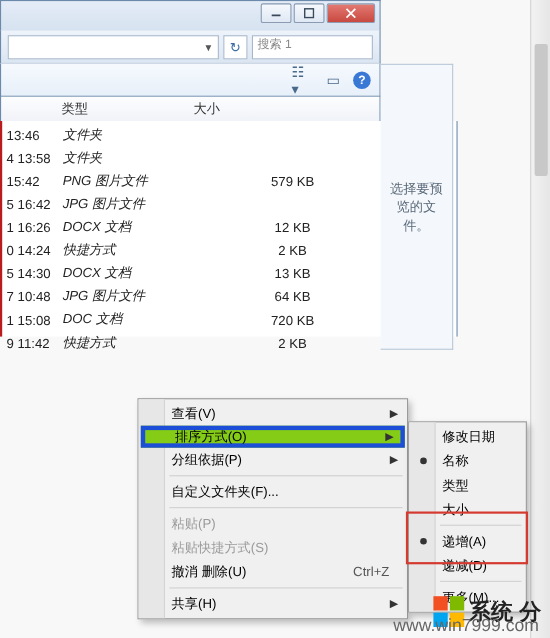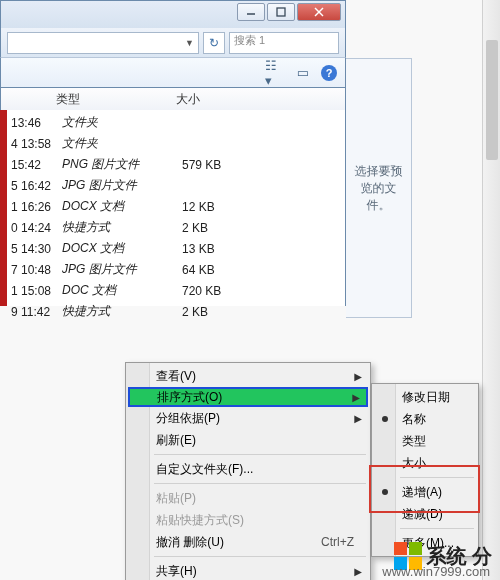--- a/index.html
+++ b/index.html
@@ -41,48 +41,48 @@
     position:absolute; left:0; top:88px; width:346px; height:22px;
     background:linear-gradient(to bottom,#fdfdfe,#f0f3f8);
     border-left:1px solid #6b8aab; border-right:1px solid #6b8aab;
     display:flex; align-items:center; font-size:12px; color:#333;
   }
   .col-date{width:55px; padding-left:4px;}
   .col-type{width:120px;}
   .col-size{flex:1;}
 
   .filelist {
-    position:absolute; left:0; top:110px; width:346px; height:196px;
-    background:#fff; border-left:7px solid #b91c1c; border-right:1px solid #6b8aab;
+    position:absolute; left:0; top:110px; width:416px; height:196px;
+    background:#fff; border-left:2px solid #b91c1c; border-right:1px solid #6b8aab;
     font-size:12px; color:#222; padding-top:2px;
   }
   .row { display:flex; height:21px; align-items:center; }
   .row .c1{width:55px; padding-left:4px; font-variant-numeric: tabular-nums; }
   .row .c2{width:120px;font-style:italic;}
-  .row .c3{flex:1; text-align:left; padding-right:60px;}
+  .row .c3{flex:1; text-align:center; padding-right:60px;}
 
   .preview {
     position:absolute; left:346px; top:58px; width:66px; height:260px;
     background:#f4f7fb; border:1px solid #b9c7d8; border-left:none;
     display:flex; align-items:center; justify-content:flex-start;
     font-size:12px; color:#5a6a7a; text-align:center; padding:4px;
   }
 
   
   .menu {
     position:absolute; background:#f0f0f0; border:1px solid #9a9a9a;
     box-shadow: 3px 3px 6px rgba(0,0,0,.25);
     font-size:12px; padding:2px;
   }
   .menu .mi { display:flex; align-items:center; height:22px; padding:0 18px 0 28px; position:relative; white-space:nowrap;}
   .menu .mi.disabled { color:#9a9a9a; }
   .menu .mi .sub-arrow { position:absolute; right:6px; font-size:10px; color:#333;}
   .menu .sep { height:1px; background:#d0d0d0; margin:3px 2px 3px 26px;}
   .menu .gutter { position:absolute; left:0; top:0; bottom:0; width:24px; background:#e7e7e7; border-right:1px solid #d4d4d4;}
-  .menu .mi.active { background:#22c55e; border:2px solid #1d4ed8; padding:0 17px 0 27px; height:20px;}
+  .menu .mi.active { background:#84cc16; border:4px solid #1d4ed8; padding:0 17px 0 27px; height:20px;}
   .menu .bullet { position:absolute; left:8px; width:6px; height:6px; border-radius:50%; background:#333;}
   .menu .shortcut { position:absolute; right:14px; color:#555;}
 
   .menu.main { left:125px; top:362px; width:246px;}
   .menu.sub  { left:371px; top:383px; width:108px;}
 
   .redbox {
     position:absolute; left:369px; top:465px; width:111px; height:48px;
     border:2px solid #d43a2f; pointer-events:none;
   }
@@ -90,21 +90,21 @@
   
   .mark {
     position:absolute; right:8px; bottom:10px; display:flex; align-items:center; gap:4px;
     font-size:20px; color:#222; font-weight:600;
   }
   .ms-logo { width:28px; height:28px; display:grid; grid-template-columns:1fr 1fr; grid-template-rows:1fr 1fr; gap:2px;}
   .ms-logo div:nth-child(1){background:#f25022;}
   .ms-logo div:nth-child(2){background:#7fba00;}
   .ms-logo div:nth-child(3){background:#00a4ef;}
   .ms-logo div:nth-child(4){background:#ffb900;}
-  .url { position:absolute; right:10px; bottom:1px; font-size:13px; color:#666;}
+  .url { position:absolute; right:10px; bottom:1px; font-size:16px; color:#666;}
 
   
   .right-edge { position:absolute; right:0; top:0; width:18px; height:580px; background:linear-gradient(to left,#e6e6e6,#f2f2f2); border-left:1px solid #d0d0d0;}
   .right-edge .thumb{ position:absolute; left:3px; top:40px; width:12px; height:120px; background:#c8c8c8; border-radius:2px;}
 </style>
 </head>
 <body>
 
 <div class="right-edge">
     <div class="thumb"></div>
@@ -214,23 +214,20 @@
       <span class="sub-arrow">▶</span>
     </div>
   <div class="mi active">
       <span>排序方式(O)</span>
       <span class="sub-arrow">▶</span>
     </div>
   <div class="mi">
       <span>分组依据(P)</span>
       <span class="sub-arrow">▶</span>
     </div>
-  <div class="mi">
-      <span>刷新(E)</span>
-    </div>
   <div class="sep"></div>
   <div class="mi">
       <span>自定义文件夹(F)...</span>
     </div>
   <div class="sep"></div>
   <div class="mi disabled">
       <span>粘贴(P)</span>
     </div>
   <div class="mi disabled">
       <span>粘贴快捷方式(S)</span>

